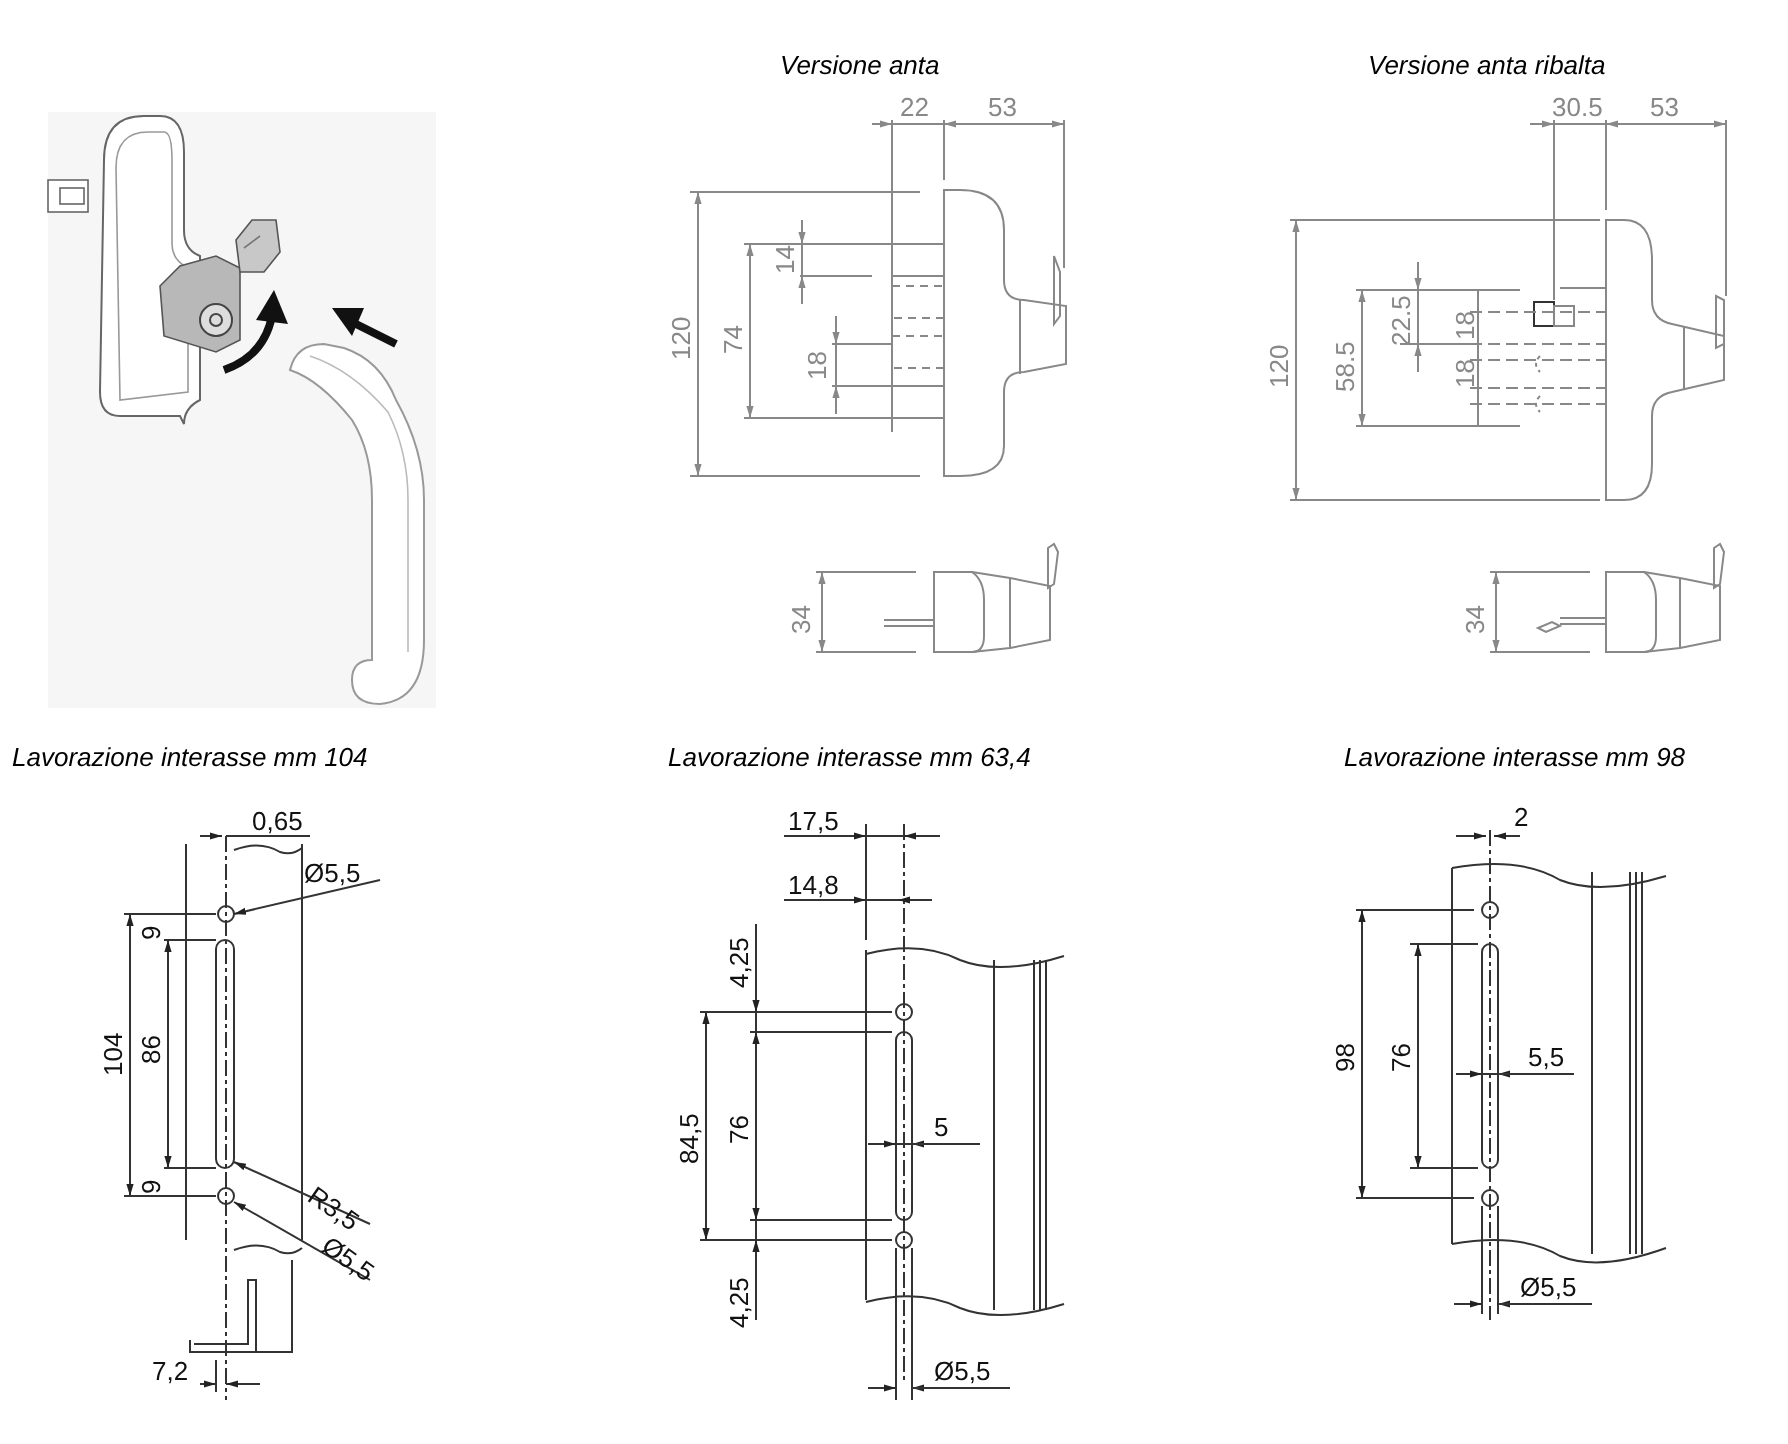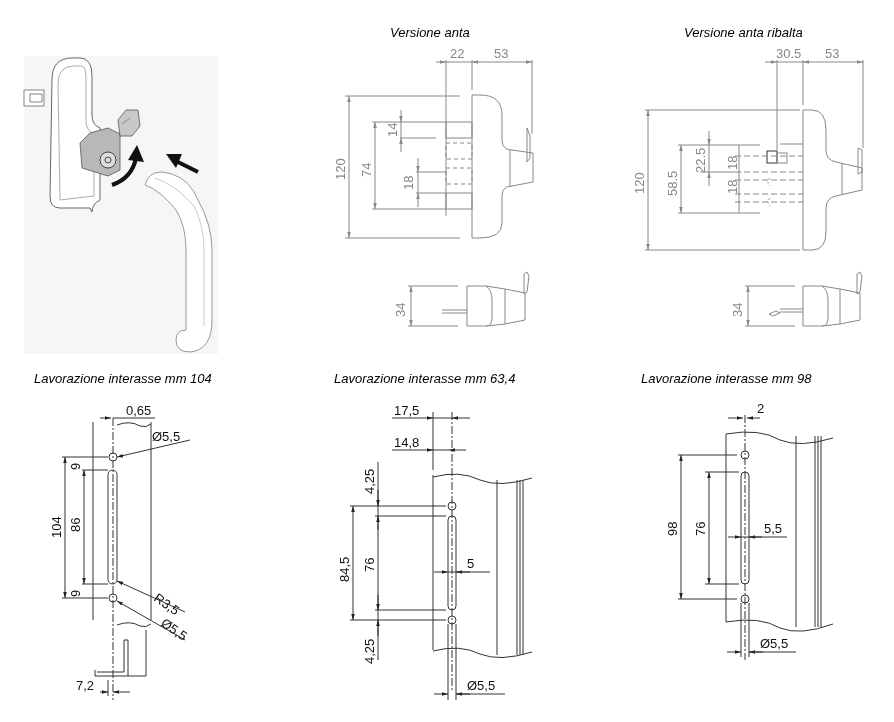--- a/index.html
+++ b/index.html
@@ -9,23 +9,23 @@
   .dg{stroke:#888;fill:none;stroke-width:1;}
   .dk{stroke:#333;fill:none;stroke-width:1;}
   .tg{fill:#888;font-family:"Liberation Sans",sans-serif;font-size:13px;}
   .tk{fill:#111;font-family:"Liberation Sans",sans-serif;font-size:13px;}
 </style>
 </head>
 <body>
 
 <div class="title" style="left:390px;top:25px;">Versione anta</div>
 <div class="title" style="left:684px;top:25px;">Versione anta ribalta</div>
-<div class="title" style="left:34px;top:371px;">Lavorazione interasse mm 104</div>
+<div class="title" style="left:6px;top:371px;">Lavorazione interasse mm 104</div>
 <div class="title" style="left:334px;top:371px;">Lavorazione interasse mm 63,4</div>
-<div class="title" style="left:641px;top:371px;">Lavorazione interasse mm 98</div>
+<div class="title" style="left:672px;top:371px;">Lavorazione interasse mm 98</div>
 
 <svg width="894" height="722" viewBox="0 0 894 722">
   <defs>
     <marker id="ag" viewBox="0 0 10 10" refX="10" refY="5" markerWidth="6" markerHeight="6" orient="auto-start-reverse">
         <path d="M0,2 L10,5 L0,8 z" fill="#888"></path>
       </marker>
     <marker id="ak" viewBox="0 0 10 10" refX="10" refY="5" markerWidth="6" markerHeight="6" orient="auto-start-reverse">
         <path d="M0,2 L10,5 L0,8 z" fill="#222"></path>
       </marker>
   </defs>

